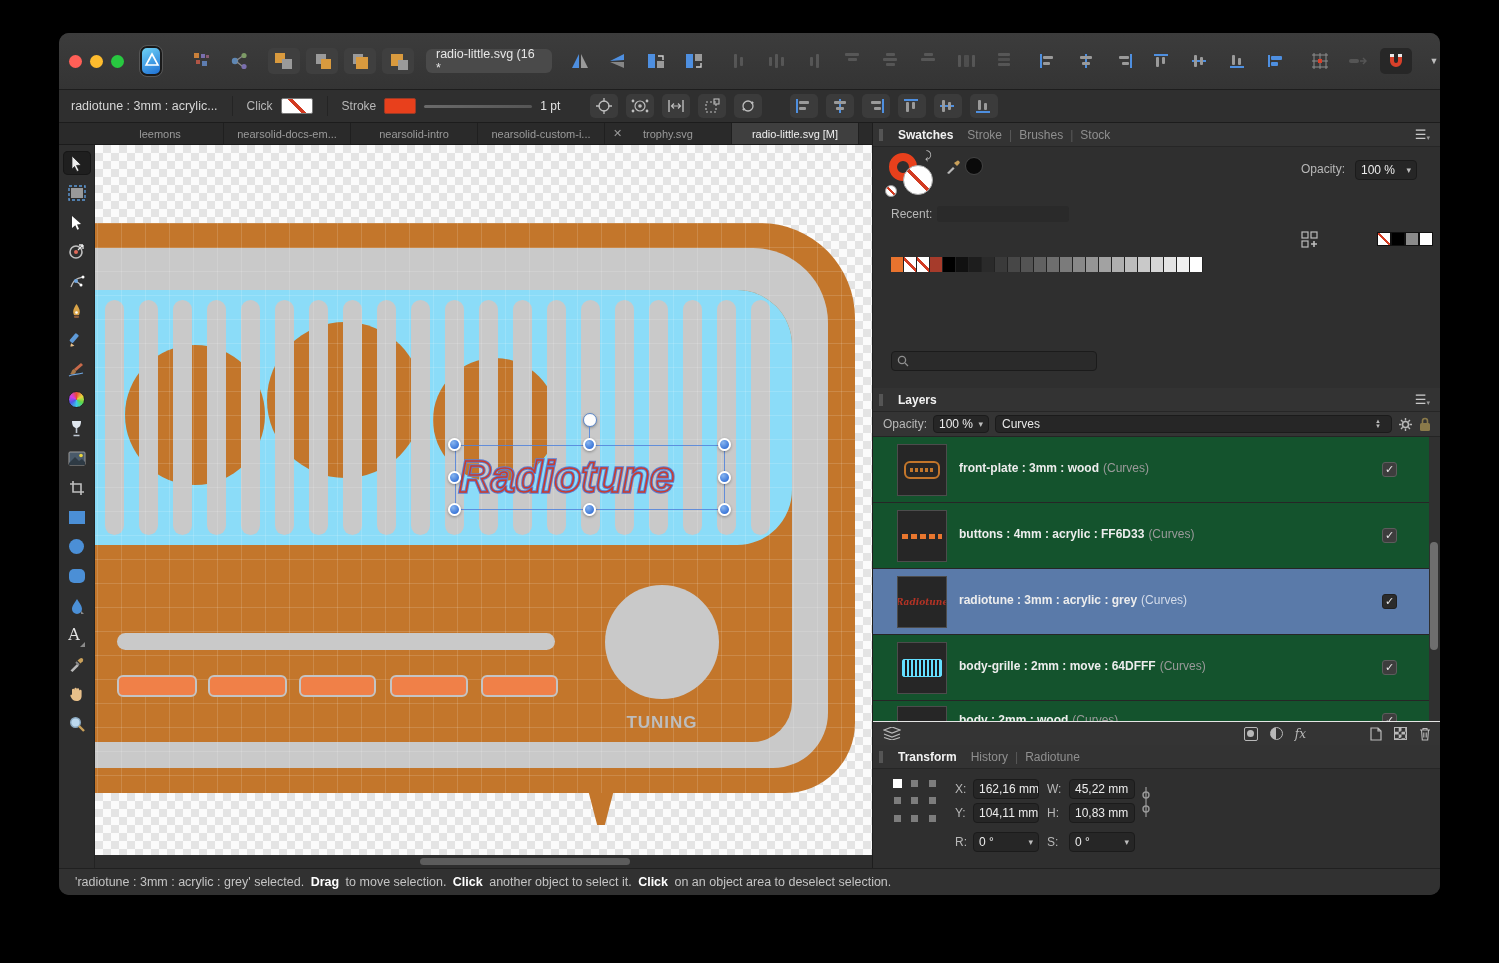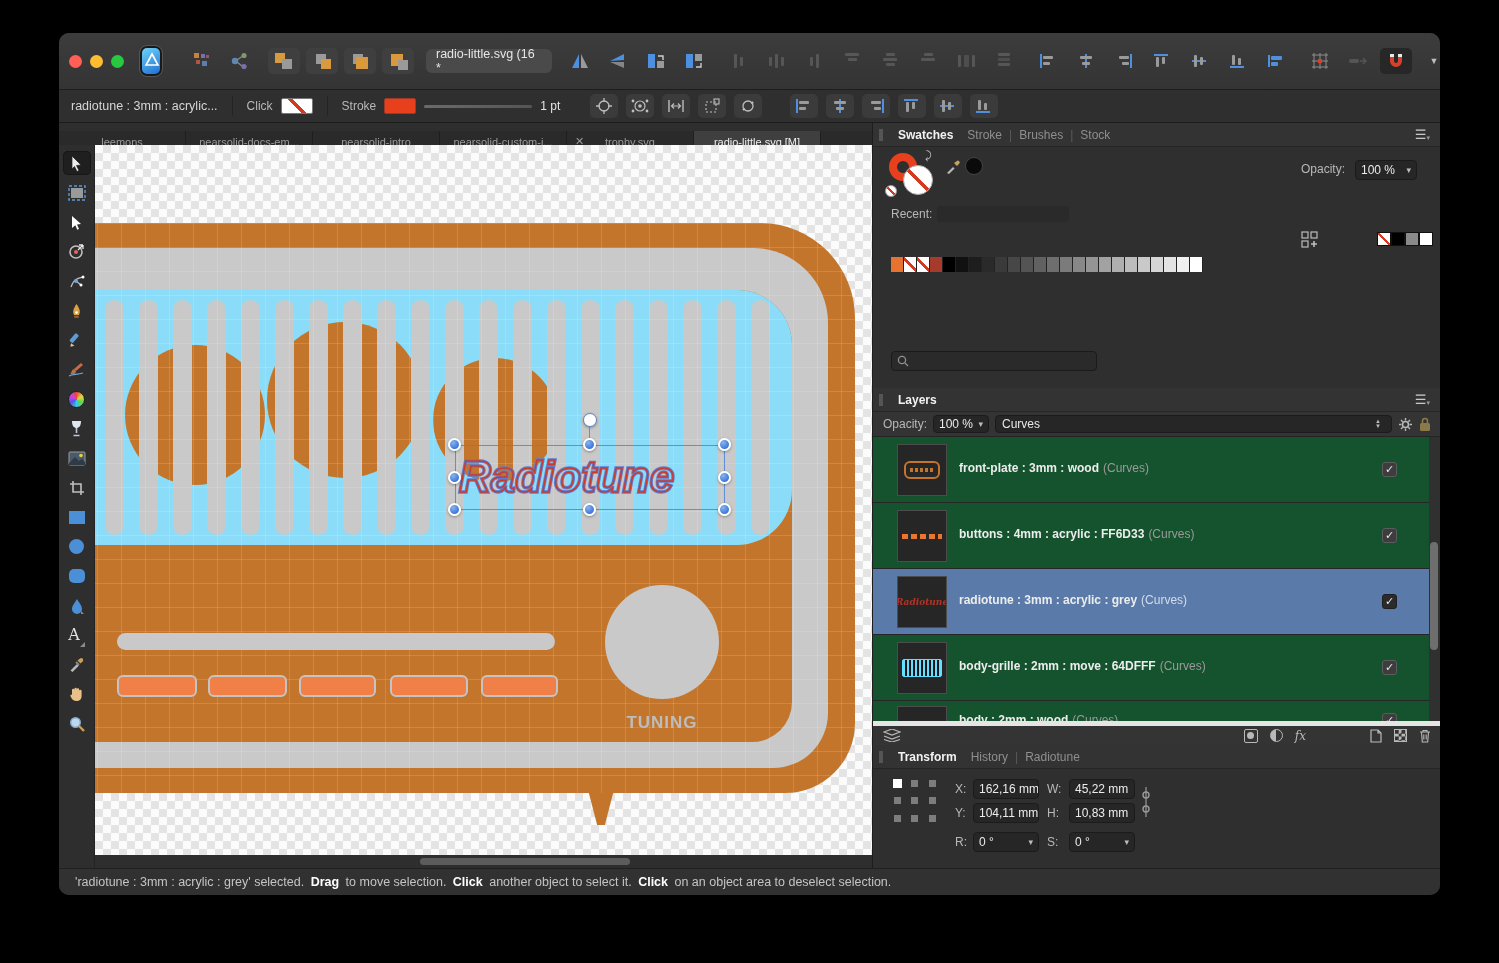--- a/index.html
+++ b/index.html
@@ -31,21 +31,21 @@
   .alih .b{position:absolute;background:#9a9a9a;border-radius:1px;}
 
   
   .contextbar{position:absolute;left:0;top:57px;width:100%;height:33px;background:#2f2f2f;border-bottom:1px solid #1c1c1c;display:flex;align-items:center;padding:0 12px;gap:8px;font-size:12.5px;color:#d6d6d6;}
   .swatch{width:32px;height:16px;border:1px solid #777;border-radius:2px;}
   .none-diag{background:#fff linear-gradient(45deg,transparent 44%,#d23b22 44%,#d23b22 56%,transparent 56%);}
   .slider-track{width:108px;height:3px;background:linear-gradient(90deg,#6a6a6a,#555);border-radius:2px;}
   .cbtn{width:28px;height:24px;border-radius:5px;background:#3b3b3b;display:flex;align-items:center;justify-content:center;}
 
   
-  .tabbar{position:absolute;left:0;top:90px;width:813px;height:22px;background:#2a2a2a;border-bottom:1px solid #1b1b1b;display:flex;align-items:stretch;margin-top:8px;}
+  .tabbar{position:absolute;left:0;top:90px;width:813px;height:22px;background:#2a2a2a;border-bottom:1px solid #1b1b1b;display:flex;align-items:stretch;padding-left:38px;}
   .doctab{width:127px;display:flex;align-items:center;justify-content:center;gap:6px;color:#9a9a9a;font-size:11px;border-right:1px solid #1f1f1f;position:relative;}
   .doctab.active{background:#3f3f3f;color:#efefef;}
   .doctab .x{color:#9a9a9a;font-size:11px;position:absolute;left:8px;}
 
   
   .toolrail{position:absolute;left:0;top:112px;width:36px;height:723px;background:#2e2e2e;border-right:1px solid #232323;display:flex;flex-direction:column;align-items:center;padding-top:6px;gap:5.5px;}
   .tool{width:28px;height:24px;border-radius:5px;display:flex;align-items:center;justify-content:center;}
   .tool.active{background:#1f1f1f;box-shadow:inset 0 0 0 1px #171717;}
   .tool svg{display:block;}
   .blue-shape{background:#4b8fd6;}
@@ -761,21 +761,21 @@
       </div>
 
       <div class="lrow" style="top:264px;">
         <span class="thumb" style="top:5px;"></span>
         <span class="lname" style="top:12px;"><span>body : 2mm : wood</span><span class="kind">(Curves)</span></span>
         <span class="check" style="top:12px;">✓</span>
       </div>
       <span class="vscroll" style="top:105px;height:108px;"></span>
     </div>
 
-    <div class="abs" style="left:0;top:598px;width:568px;height:24px;background:#343434;border-top:5px solid #e5e5e5;display:flex;align-items:center;padding:0 10px;gap:12px;">
+    <div class="abs" style="left:0;top:598px;width:568px;height:24px;background:#343434;border-top:1px solid #e5e5e5;display:flex;align-items:center;padding:0 10px;gap:12px;">
       <svg width="18" height="13" viewBox="0 0 18 13">
             <path d="M1 3 L9 0 L17 3 L9 6 Z M1 7 L9 10 L17 7 M1 10.5 L9 13 L17 10.5" fill="none" stroke="#b9b9b9" stroke-width="1.2"></path>
           </svg>
       <span style="flex:1"></span>
       <span style="width:14px;height:14px;border:1.5px solid #b9b9b9;border-radius:2px;display:flex;align-items:center;justify-content:center;">
             <i style="width:7px;height:7px;border-radius:50%;background:#b9b9b9"></i>
           </span>
       <span style="width:13px;height:13px;border-radius:50%;border:1.5px solid #b9b9b9;background:linear-gradient(90deg,#b9b9b9 50%,transparent 50%);"></span>
       <span class="botbar-ic" style="font-style:italic;font-family:'DejaVu Serif',serif;">fx</span>
       <span style="width:40px"></span>

